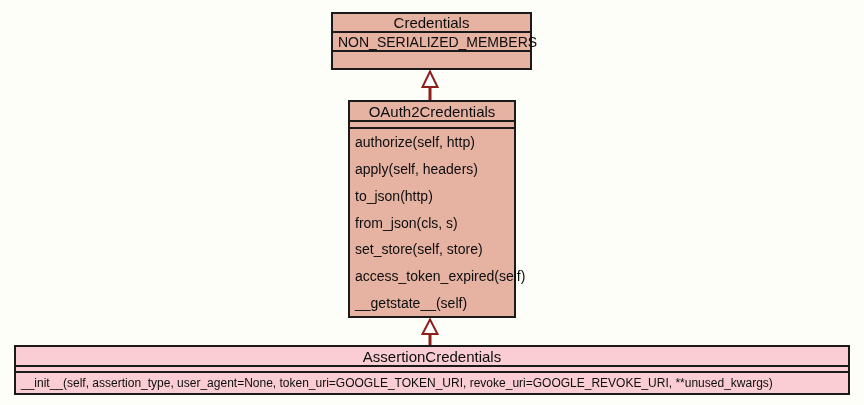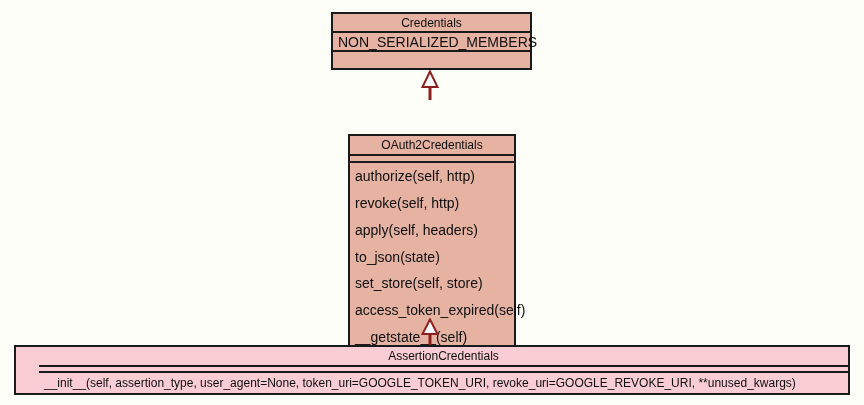--- a/index.html
+++ b/index.html
@@ -13,47 +13,47 @@
     overflow: hidden;
   }
   .uml-class {
     position: absolute;
     box-sizing: border-box;
     border: 2px solid #1a1a1a;
     display: flex;
     flex-direction: column;
   }
   .salmon { background: #e6b3a3; }
-  .pink   { background: #f9cdd3; padding-left: 23px; }
+  .pink   { background: #f9cdd3; }
   .uml-title {
     display: flex;
     align-items: center;
     justify-content: center;
-    font-size: 12px;
+    font-size: 15px;
     border-bottom: 2px solid #1a1a1a;
     white-space: nowrap;
   }
   .uml-member {
     display: flex;
     align-items: center;
     font-size: 14px;
     padding-left: 5px;
     white-space: nowrap;
   }
   .row-attr { border-bottom: 2px solid #1a1a1a; }
   .empty-sec { border-bottom: 2px solid #1a1a1a; }
 
   
   .c-cred { left: 331px; top: 12px; width: 201px; height: 58px; }
   .c-cred .uml-title { height: 17px; }
   .c-cred .row-attr { height: 17px; }
   .c-cred .row-method { flex: 1; }
 
   
-  .c-oauth { left: 348px; top: 100px; width: 168px; height: 218px; margin-top: 34px; }
+  .c-oauth { left: 348px; top: 100px; width: 168px; height: 218px; }
   .c-oauth .uml-title { height: 18px; }
   .c-oauth .empty-sec { height: 5px; }
   .c-oauth .methods { flex: 1; display: flex; flex-direction: column; }
   .c-oauth .uml-member { flex: 1; }
 
   
   .c-assert { left: 14px; top: 345px; width: 836px; height: 50px; }
   .c-assert .uml-title { height: 18px; }
   .c-assert .empty-sec { height: 4px; }
   .c-assert .uml-member { flex: 1; font-size: 12px; }
@@ -75,23 +75,23 @@
   <svg class="arrow" id="arrow-oauth-to-cred" width="22" height="30" viewBox="0 0 22 30">
     <line x1="11" y1="16" x2="11" y2="30" stroke="#8f1f1c" stroke-width="3"></line>
     <polygon points="11,1.5 3.5,17 18.5,17" fill="#ffffff" stroke="#8f1f1c" stroke-width="2"></polygon>
   </svg>
 
   <div class="uml-class salmon c-oauth">
     <div class="uml-title">OAuth2Credentials</div>
     <div class="empty-sec"></div>
     <div class="methods">
       <div class="uml-member">authorize(self, http)</div>
-      <div class="uml-member">revoke(self, http)</div>
       <div class="uml-member">apply(self, headers)</div>
-      <div class="uml-member">to_json(state)</div>
+      <div class="uml-member">to_json(http)</div>
+      <div class="uml-member">from_json(cls, s)</div>
       <div class="uml-member">set_store(self, store)</div>
       <div class="uml-member">access_token_expired(self)</div>
       <div class="uml-member">__getstate__(self)</div>
     </div>
   </div>
 
   <svg class="arrow" id="arrow-assert-to-oauth" width="22" height="27" viewBox="0 0 22 27">
     <line x1="11" y1="15" x2="11" y2="27" stroke="#8f1f1c" stroke-width="3"></line>
     <polygon points="11,1.5 3.5,16 18.5,16" fill="#ffffff" stroke="#8f1f1c" stroke-width="2"></polygon>
   </svg>

